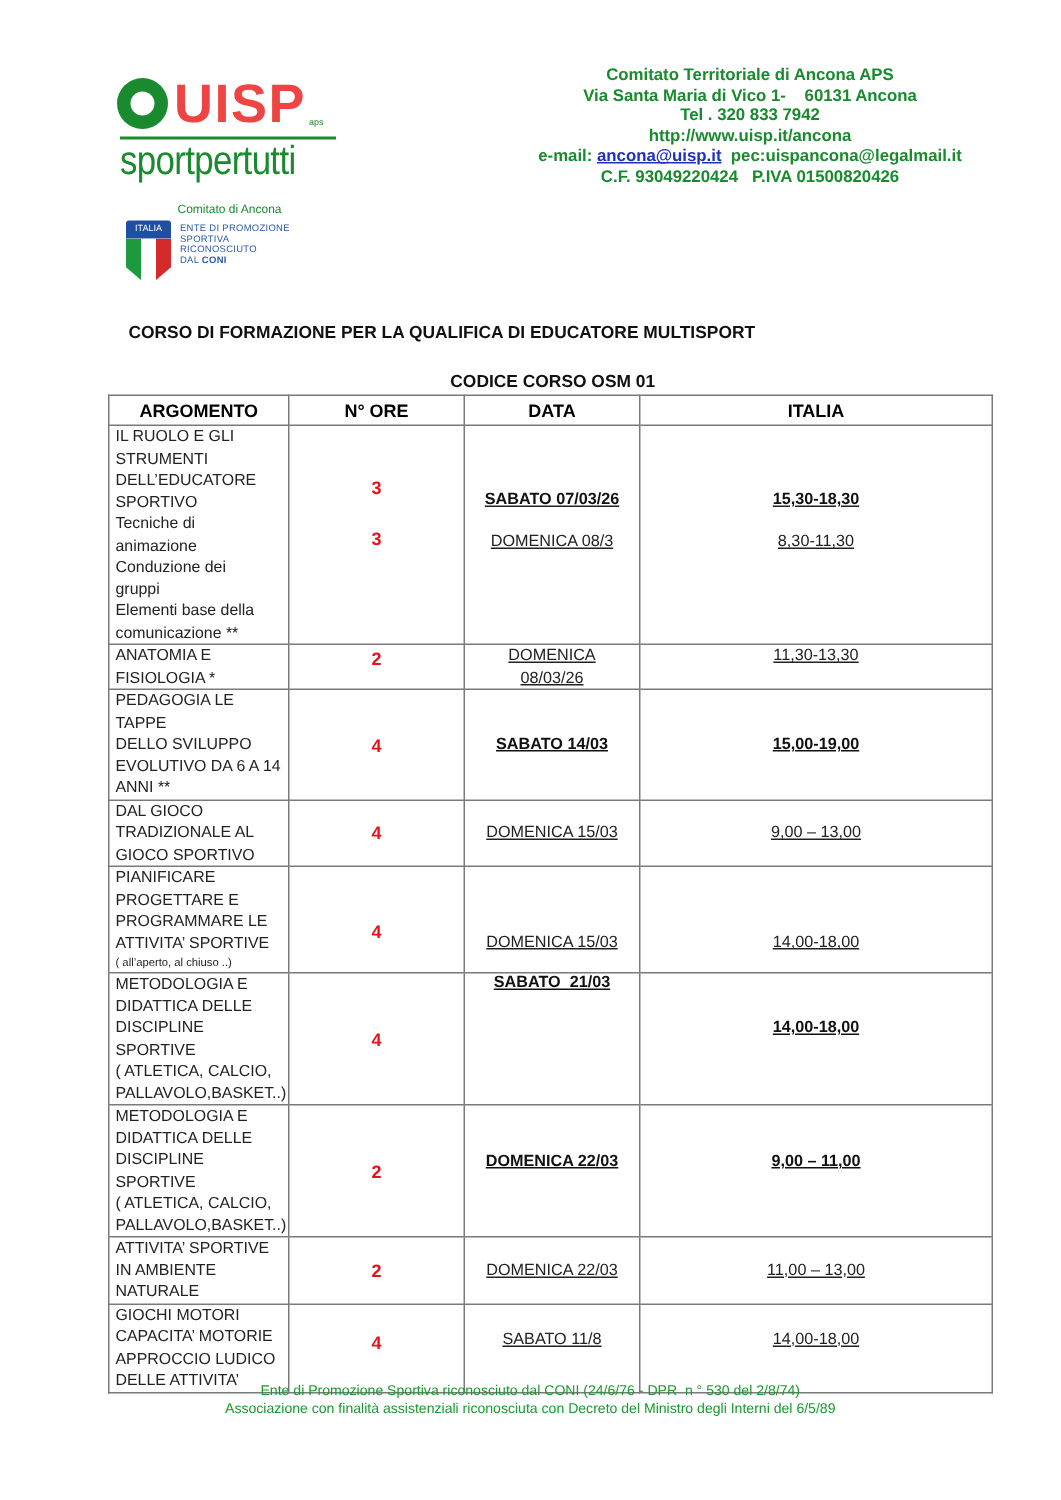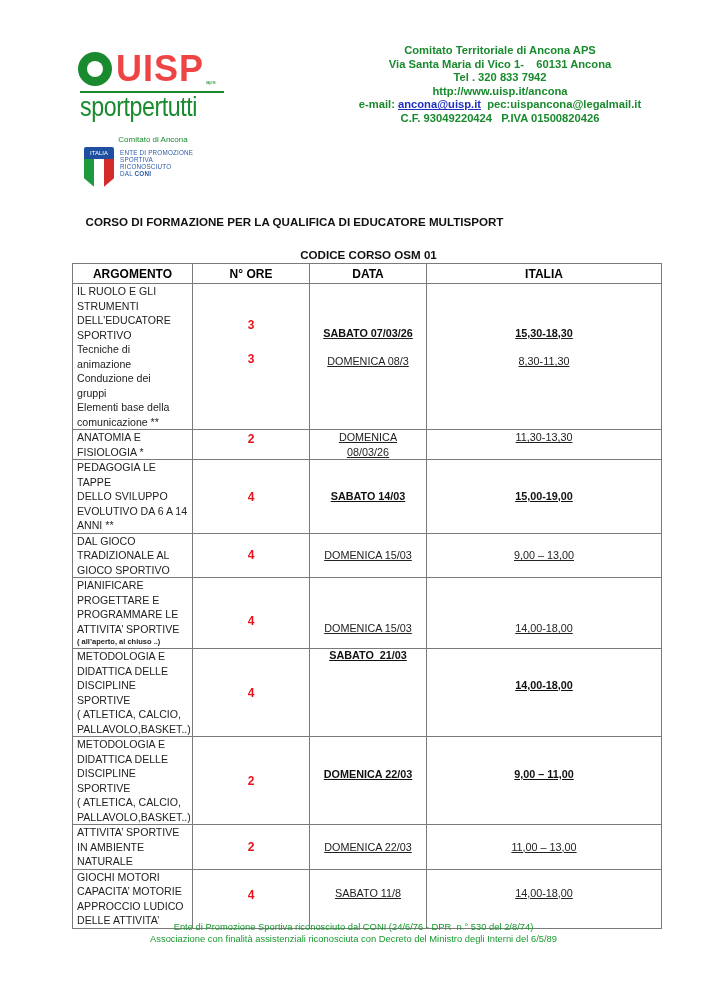--- a/index.html
+++ b/index.html
@@ -23,21 +23,21 @@
   .coni-text { font-size: 6.3px; color: #2a5aa8; margin-left: 6px; line-height: 7px; margin-top: 2px; letter-spacing: 0.2px; }
   .coni-text b { font-weight: bold; }
   .contact { position: absolute; left: 350px; top: 44px; width: 300px; text-align: center; color: #1a8a2e; font-weight: bold; font-size: 11.2px; line-height: 13.6px; }
   .contact a { color: #1f2fc0; text-decoration: underline; }
   .title { position: absolute; left: 0; width: 589px; top: 215px; text-align: center; font-weight: bold; font-size: 11.6px; color: #111; }
   .code { position: absolute; left: 0; width: 707px; top: 248px; text-align: center; font-weight: bold; font-size: 11.6px; color: #111; padding-left: 30px; box-sizing: border-box; }
   table.sched { position: absolute; left: 72px; top: 263px; border-collapse: collapse; width: 589px; table-layout: fixed; }
   table.sched td, table.sched th { border: 1px solid #7a7a7a; padding: 0; font-family: "Liberation Sans", sans-serif; }
   table.sched th { height: 19px; font-size: 12px; font-weight: bold; color: #000; text-align: center; }
   .argo { font-family: "DejaVu Sans Condensed", "Liberation Sans Narrow", "Liberation Sans", sans-serif; font-size: 10.6px; color: #222; line-height: 14.5px; padding: 0 0 0 4px !important; vertical-align: top; }
-  .argo .small { font-size: 7.5px; font-weight: bold; }
+  .argo .small { font-size: 7.5px; }
   .ore { text-align: center; color: #e8121a; font-weight: bold; font-size: 12px; }
   .data, .orario { text-align: center; font-size: 10.8px; color: #222; text-decoration: underline; }
   .bold { font-weight: bold; color: #111; }
   .ul { text-decoration: underline; }
   .cellstack div { line-height: 14.5px; }
   .footer { position: absolute; left: 0; width: 707px; top: 921px; text-align: center; color: #1a9a2e; font-size: 9.4px; line-height: 11.8px; }
 </style>
 </head>
 <body>
 

